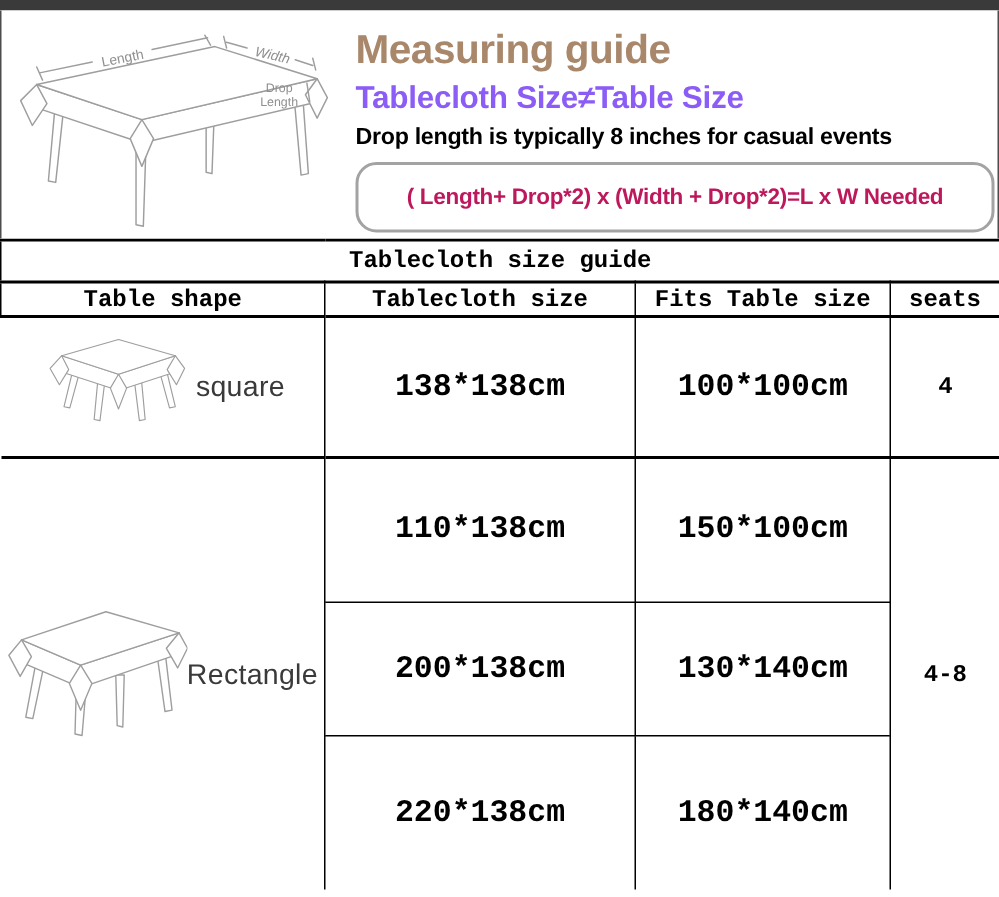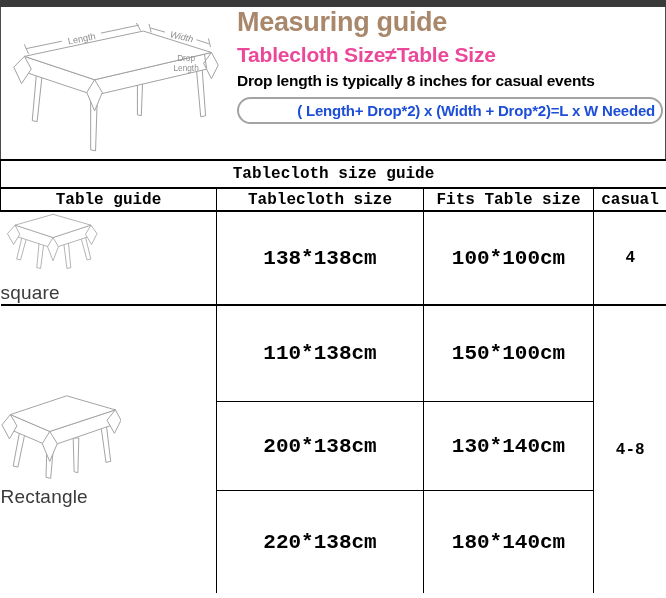--- a/index.html
+++ b/index.html
@@ -8,37 +8,37 @@
     font-family:"Liberation Sans", sans-serif;position:relative;
   }
   
   .top-strip{height:7px;background:#3a3a3a;width:100%;}
   
   .guide-section{
     position:relative;height:152px;background:#fff;
     border-left:1px solid #4d4d4d;border-right:1px solid #4d4d4d;
   }
   .guide-illustration{position:absolute;left:4px;top:16px;}
-  .guide-right{position:absolute;left:236px;top:1px;width:426px;}
+  .guide-right{position:absolute;left:236px;top:12px;width:426px;}
   .guide-title{
     margin:0;font-size:27px;font-weight:bold;color:#a8876b;
     line-height:1.1;letter-spacing:-0.3px;
   }
   .guide-subtitle{
-    margin:5px 0 0 0;font-size:21px;font-weight:bold;color:#ec4899;
+    margin:5px 0 0 0;font-size:21px;font-weight:bold;color:#8b5cf6;
     line-height:1.1;letter-spacing:-0.2px;
   }
   .guide-desc{
     margin:6px 0 0 0;font-size:15.5px;font-weight:bold;color:#000000;
     line-height:1.18;letter-spacing:-0.2px;
   }
   .formula-box{
     margin-top:7px;border:2px solid #a3a3a3;border-radius:14px;
-    padding:3px 6px;font-size:15px;font-weight:bold;color:#1d4ed8;
-    text-align:right;white-space:nowrap;letter-spacing:-0.2px;
+    padding:13px 6px;font-size:15px;font-weight:bold;color:#be185d;
+    text-align:center;white-space:nowrap;letter-spacing:-0.2px;
   }
   
   .size-table{
     border-collapse:collapse;table-layout:fixed;width:666px;
     font-family:"Liberation Mono","DejaVu Sans Mono",monospace;
     color:#000;
   }
   .size-table td,.size-table th{padding:0;text-align:center;vertical-align:middle;}
   .t-title td{
     height:26px;font-size:16px;font-weight:bold;
@@ -52,21 +52,21 @@
   .val{font-size:21px;font-weight:bold;}
   .seats{font-size:16px;font-weight:bold;border-left:1px solid #000;border-right:none;}
   .vline-r{border-right:1px solid #000;}
   .b2{border-bottom:2px solid #000;}
   .b1{border-bottom:1.5px solid #000;}
   .row-sq td{height:92px;}
   .row-r1 td{height:95px;}
   .row-r2 td{height:88px;}
   .row-r3 td{height:102px;}
   .shape-cell{border-left:none;}
-  .shape-wrap{display:flex;flex-direction:column;align-items:flex-start;justify-content:center;}
+  .shape-wrap{display:flex;flex-direction:row;align-items:center;justify-content:center;}
   .shape-label{
     font-family:"Liberation Sans",sans-serif;font-size:19px;font-weight:normal;
     color:#3a3a3a;margin-top:2px;letter-spacing:0.2px;
   }
   .lineart{stroke:#9e9e9e;stroke-width:1;fill:#ffffff;stroke-linejoin:round;}
   .lineart-open{stroke:#9e9e9e;stroke-width:1;fill:none;stroke-linecap:round;}
   .dim-text{fill:#8f8f8f;font-family:"Liberation Sans",sans-serif;}
 </style>
 </head>
 <body>
@@ -115,24 +115,24 @@
     <col style="width:216px">
       <col style="width:207px">
       <col style="width:170px">
       <col style="width:73px">
   </colgroup>
   <tbody>
       <tr class="t-title">
     <td colspan="4">Tablecloth size guide</td>
   </tr>
   <tr class="t-head">
-    <th>Table guide</th>
+    <th>Table shape</th>
     <th>Tablecloth size</th>
     <th>Fits Table size</th>
-    <th>casual</th>
+    <th>seats</th>
   </tr>
 
   <tr class="row-sq">
     <td class="shape-cell vline-r b2">
       <div class="shape-wrap">
         <svg width="104" height="68" viewBox="0 0 132 88">
           <polygon class="lineart" points="27,28 33,29 24,62 19,61"></polygon>
           <polygon class="lineart" points="48,40 54,41 50,73 45,72"></polygon>
           <polygon class="lineart" points="80,41 86,40 89,72 84,73"></polygon>
           <polygon class="lineart" points="101,29 107,28 115,61 110,62"></polygon>

